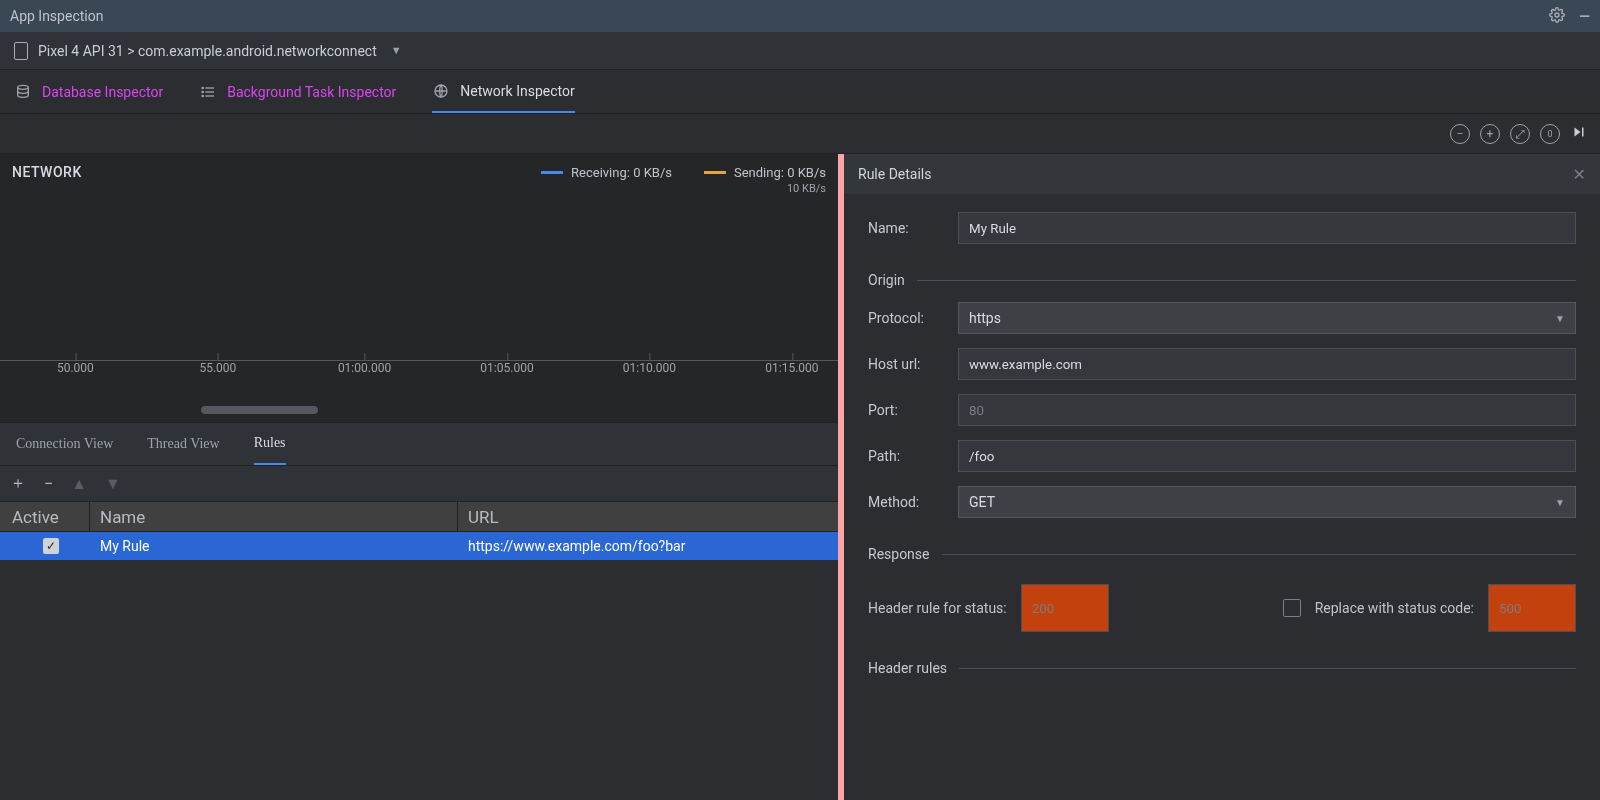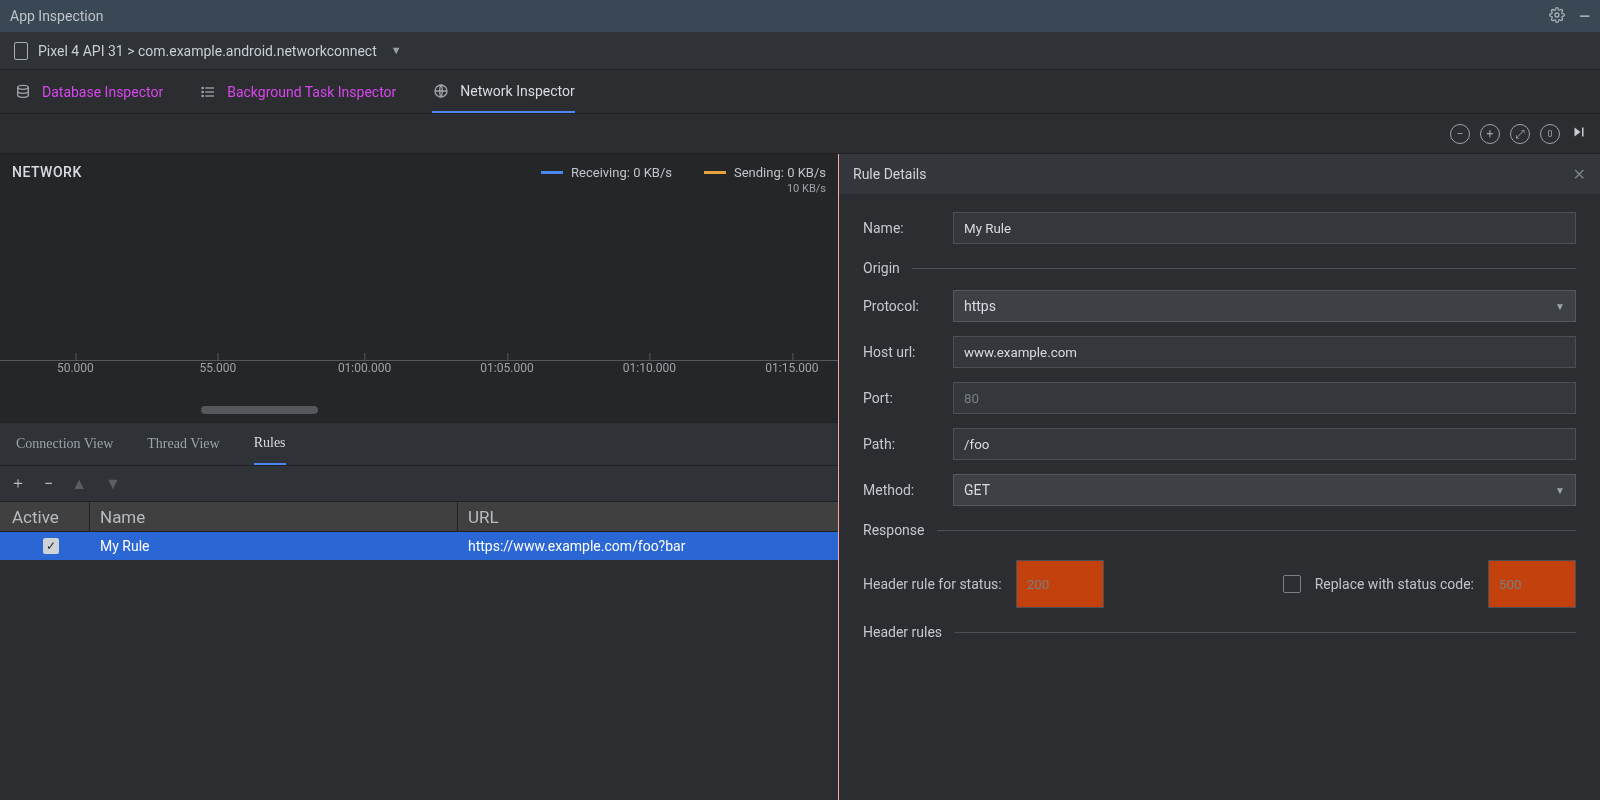--- a/index.html
+++ b/index.html
@@ -17,21 +17,21 @@
 .tabs-row { height:44px; background:#2b2d30; display:flex; align-items:center; padding:0 14px; gap:36px; border-bottom:1px solid #1f2124; }
 .tab-item { display:flex; align-items:center; gap:10px; color:#d946ef; height:100%; cursor:pointer; }
 .tab-item.active { color:#d8dce2; border-bottom:2px solid #4a88f0; }
 .tab-icon { width:18px; height:18px; display:flex; align-items:center; justify-content:center; color:#9ea3aa; }
 
 .secondary-toolbar { height:40px; background:#2b2d30; display:flex; justify-content:flex-end; align-items:center; padding:0 12px; gap:10px; border-bottom:1px solid #1f2124; }
 .circ-btn { width:20px; height:20px; border:1.6px solid #9ea3aa; border-radius:50%; display:flex; align-items:center; justify-content:center; font-size:12px; color:#9ea3aa; cursor:pointer; }
 
 .main-split { display:flex; height:646px; }
 .left-panel { width:838px; display:flex; flex-direction:column;text-align:right; }
-.right-panel { flex:1; background:#2b2d30; border-left:1px solid #fca5a5; }
+.right-panel { flex:1; background:#2b2d30; border-left:6px solid #fca5a5; }
 
 .network-graph { height:268px; background:#242628; position:relative; }
 .network-header { display:flex; justify-content:space-between; align-items:center; padding:10px 12px 0; }
 .network-title { color:#d8dce2; font-weight:500; letter-spacing:0.5px; }
 .legend { display:flex; gap:32px; font-size:13px; }
 .legend-item { display:flex; align-items:center; gap:8px; }
 .swatch { width:22px; height:3px; }
 .scale-label { font-size:11px; color:#9ea3aa; padding:2px 12px 0; }
 
 .timeline-axis { position:absolute; bottom:32px; left:0; right:0; height:30px; border-top:1px solid #55585d; }
@@ -60,21 +60,21 @@
 .checkbox { width:16px; height:16px; background:#cfd2d6; border-radius:2px; display:flex; align-items:center; justify-content:center; color:#2b2d30; font-size:12px; }
 
 
 .details-header { height:40px; background:#33363a; display:flex; align-items:center; justify-content:space-between; padding:0 14px; color:#d0d4d9; }
 .details-body { padding:18px 24px; display:flex; flex-direction:column; gap:14px; }
 .form-row { display:flex; align-items:center; gap:12px; }
 .form-label { width:78px; color:#c5c9cf; }
 .form-input { flex:1; height:32px; background:#34373b; border:1px solid #4c5056; color:#d8dce2; padding:0 10px; }
 .form-input::placeholder { color:#7a7e85; }
 .form-select { flex:1; height:32px; background:#3d4045; border:1px solid #55585d; color:#d8dce2; padding:0 10px; display:flex; align-items:center; justify-content:space-between; cursor:pointer; }
-.section-divider { display:flex; align-items:center; gap:12px; margin-top:2px; color:#c5c9cf; }
+.section-divider { display:flex; align-items:center; gap:12px; margin-top:14px; color:#c5c9cf; }
 .section-divider .line { flex:1; height:1px; background:#4c5056; }
 .response-row { display:flex; align-items:center; gap:14px; margin-top:8px; }
 .small-input { width:88px; height:48px; background:#c2410c; border:1px solid #4c5056; color:#d8dce2; padding:0 10px; }
 .small-input::placeholder { color:#7a7e85; }
 .check-empty { width:18px; height:18px; border:1.5px solid #7a7e85; border-radius:2px; }
 input, .form-select { outline:none; }
 </style>
 </head>
 <body>
 

